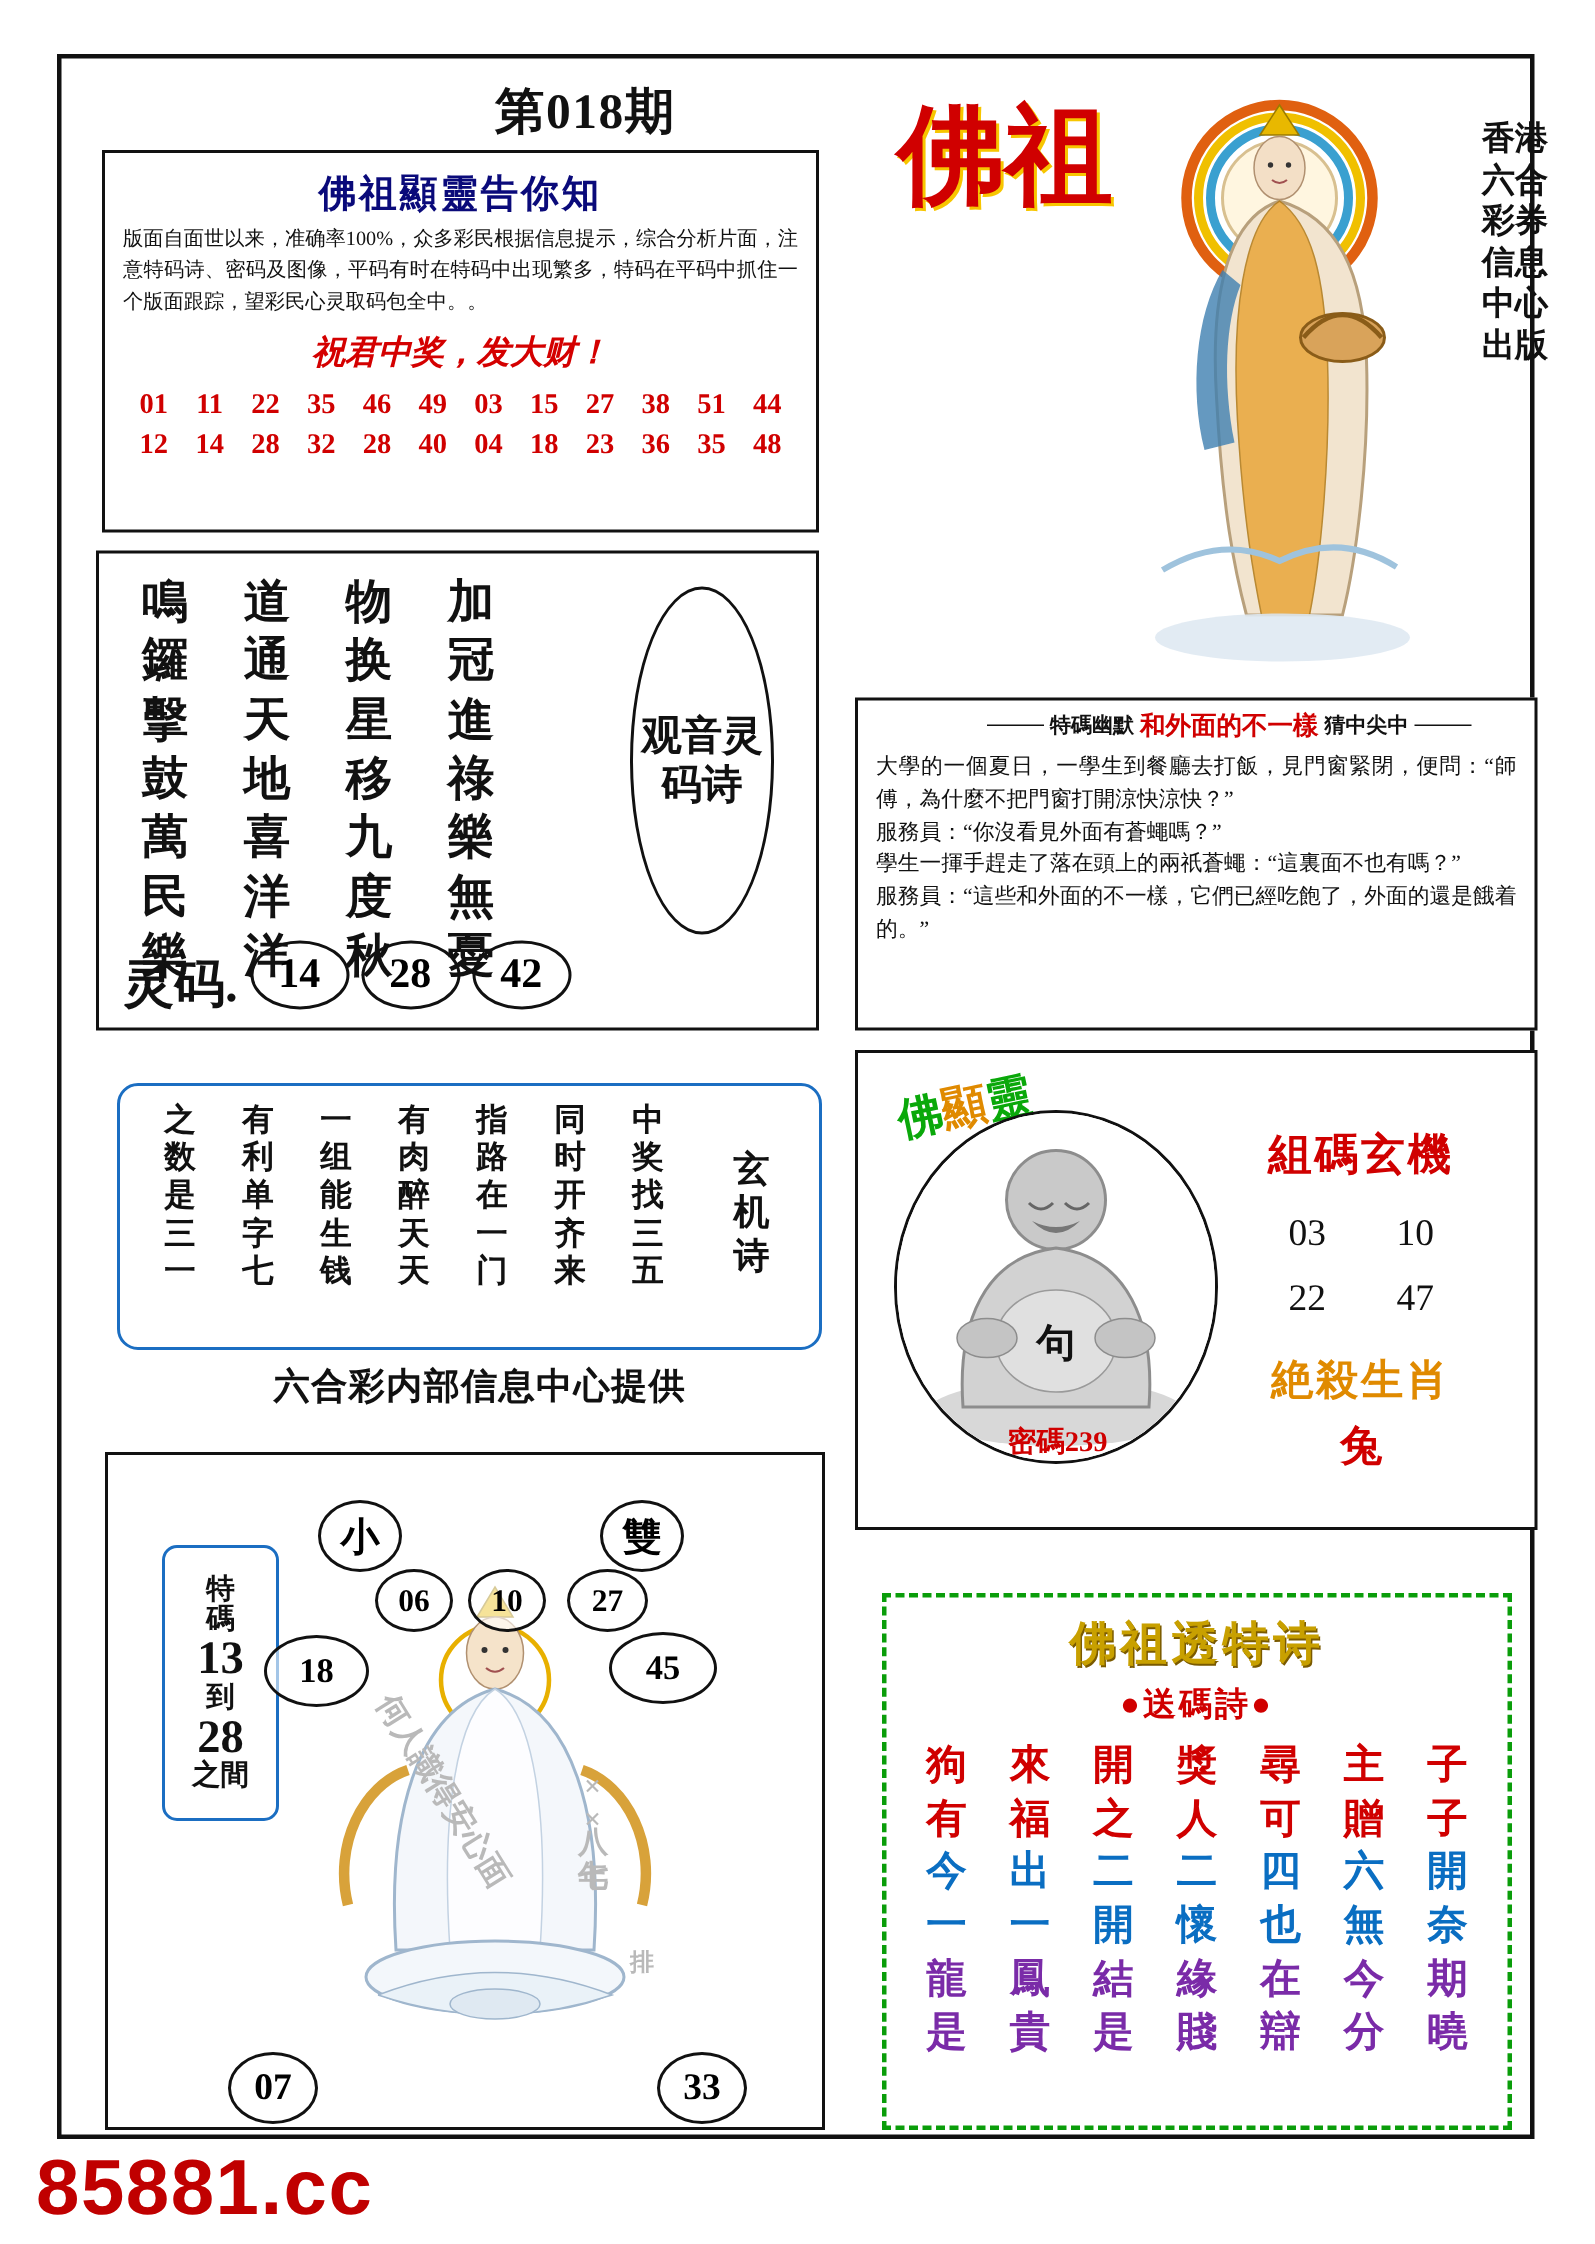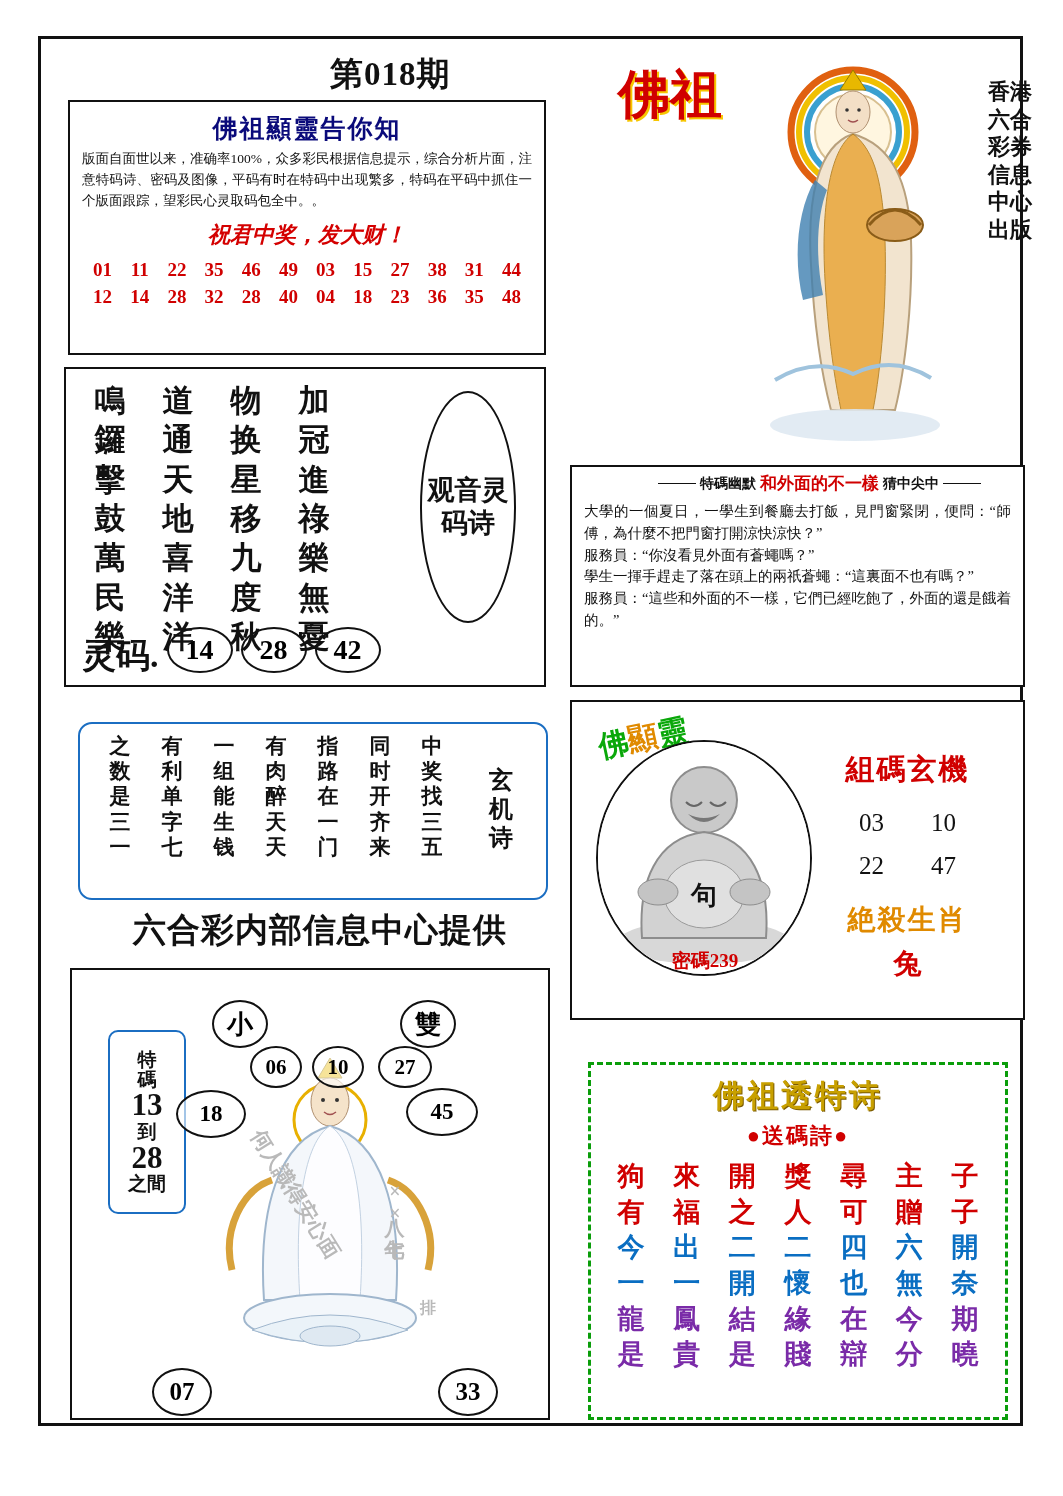--- a/index.html
+++ b/index.html
@@ -24,21 +24,21 @@
   .vcol{width:68px;text-align:center;font-size:31px;line-height:1.27;font-weight:bold;color:#111;font-family:"Liberation Serif",serif;}
   .vcol span{display:block;}
   .ellipse{position:absolute;right:28px;top:22px;width:92px;height:228px;border:2px solid #111;border-radius:50%;display:flex;align-items:center;justify-content:center;}
   .ellipse .t{font-size:27px;font-weight:bold;color:#111;line-height:1.22;text-align:center;font-family:"Liberation Serif",serif;}
   .lmrow{position:absolute;left:16px;bottom:6px;display:flex;align-items:center;gap:8px;}
   .lmlabel{font-size:34px;font-weight:bold;color:#111;font-family:"Liberation Serif",serif;margin-top:13px;}
   .ball{width:62px;height:42px;border:2px solid #111;border-radius:50%;display:flex;align-items:center;justify-content:center;font-size:28px;font-weight:bold;font-family:"Liberation Serif",serif;}
 
   
   .budtitle{position:absolute;left:580px;top:70px;width:180px;text-align:center;}
-  .budtitle .c{font-size:52px;font-weight:bold;color:#d00000;font-family:"Liberation Serif",serif;line-height:0.95;display:block;text-shadow:2px 2px 0 #f7c600;}
+  .budtitle .c{font-size:72px;font-weight:bold;color:#d00000;font-family:"Liberation Serif",serif;line-height:0.95;display:block;text-shadow:2px 2px 0 #f7c600;}
   .budtitle2{position:absolute;left:556px;top:210px;width:190px;text-align:center;}
   .budtitle2 .c{font-size:70px;font-weight:bold;color:#c00000;font-family:"Liberation Serif",serif;line-height:1.0;display:block;text-shadow:3px 3px 0 #aaa;}
   .vertline{position:absolute;right:22px;top:78px;width:62px;font-size:22px;line-height:1.25;color:#111;font-family:"Liberation Serif",serif;text-align:center;font-weight:bold;}
 
   
   .goddess{position:absolute;left:745px;top:50px;width:215px;height:395px;}
 
   
   .box3{position:absolute;left:570px;top:465px;width:455px;height:222px;border:2px solid #111;box-sizing:border-box;background:#fff;}
   .jokehdr{display:flex;align-items:center;justify-content:center;gap:4px;margin-top:5px;font-size:14px;font-family:"Liberation Serif",serif;padding-left:44px;}
@@ -46,21 +46,21 @@
   .jokehdr .r{color:#d00000;font-weight:bold;font-size:17px;}
   .jokehdr .line{display:inline-block;width:38px;height:1px;background:#111;}
   .joketxt{margin:6px 12px 0 12px;font-size:14.5px;line-height:1.5;color:#111;font-family:"Liberation Serif",serif;text-align:justify;}
 
   
   .box4{position:absolute;left:78px;top:722px;width:470px;height:178px;border:2px solid #1b6ec2;border-radius:14px;box-sizing:border-box;background:#fff;}
   .xcols{position:absolute;left:14px;top:10px;display:flex;flex-direction:row-reverse;}
   .xcol{width:52px;text-align:center;font-size:21px;line-height:1.2;color:#111;font-family:"Liberation Serif",serif;font-weight:bold;}
   .xcol span{display:block;}
   .xlabel{position:absolute;right:22px;top:42px;width:46px;text-align:center;font-size:24px;line-height:1.2;color:#111;font-family:"Liberation Serif",serif;font-weight:bold;}
-  .provide{position:absolute;left:110px;top:908px;width:420px;text-align:center;font-size:33px;font-weight:bold;color:#111;font-family:"Liberation Serif",serif;letter-spacing:1px;}
+  .provide{position:absolute;left:110px;top:908px;width:420px;text-align:center;font-size:24px;font-weight:bold;color:#111;font-family:"Liberation Serif",serif;letter-spacing:1px;}
 
   
   .box5{position:absolute;left:570px;top:700px;width:455px;height:320px;border:2px solid #111;box-sizing:border-box;background:#fff;}
   .fo-xian{position:absolute;left:598px;top:718px;font-size:30px;font-weight:bold;color:#0aa80a;font-family:"Liberation Serif",serif;transform:rotate(-12deg);}
   .fo-xian .b{color:#e08a00;}
   .oval{position:absolute;left:596px;top:740px;width:212px;height:232px;border:2px solid #111;border-radius:50%;overflow:hidden;background:#fff;}
   .mima{position:absolute;left:620px;top:948px;width:170px;text-align:center;font-size:19px;font-weight:bold;color:#d00000;font-family:"Liberation Serif",serif;}
   .zuma{position:absolute;left:800px;top:750px;width:215px;text-align:center;}
   .zuma .ttl{font-size:29px;font-weight:bold;color:#d00000;font-family:"Liberation Serif",serif;letter-spacing:2px;}
   .zuma .nums{margin-top:12px;font-size:25px;color:#111;font-family:"Liberation Serif",serif;line-height:1.7;}
@@ -106,21 +106,21 @@
         <span>01</span>
         <span>11</span>
         <span>22</span>
         <span>35</span>
         <span>46</span>
         <span>49</span>
         <span>03</span>
         <span>15</span>
         <span>27</span>
         <span>38</span>
-        <span>31</span>
+        <span>51</span>
         <span>44</span>
       </div>
       <div class="numrow">
         <span>12</span>
         <span>14</span>
         <span>28</span>
         <span>32</span>
         <span>28</span>
         <span>40</span>
         <span>04</span>
@@ -409,14 +409,15 @@
         <span style="color:#d00000">有</span>
         <span style="color:#0a6ec2">今</span>
         <span style="color:#0a6ec2">一</span>
         <span style="color:#7a2ba8">龍</span>
         <span style="color:#7a2ba8">是</span>
       </div>
     </div>
   </div>
 
   <div class="footer">
+    <div class="f2">85881.cc</div>
   </div>
 </div>
 
 </body></html>

